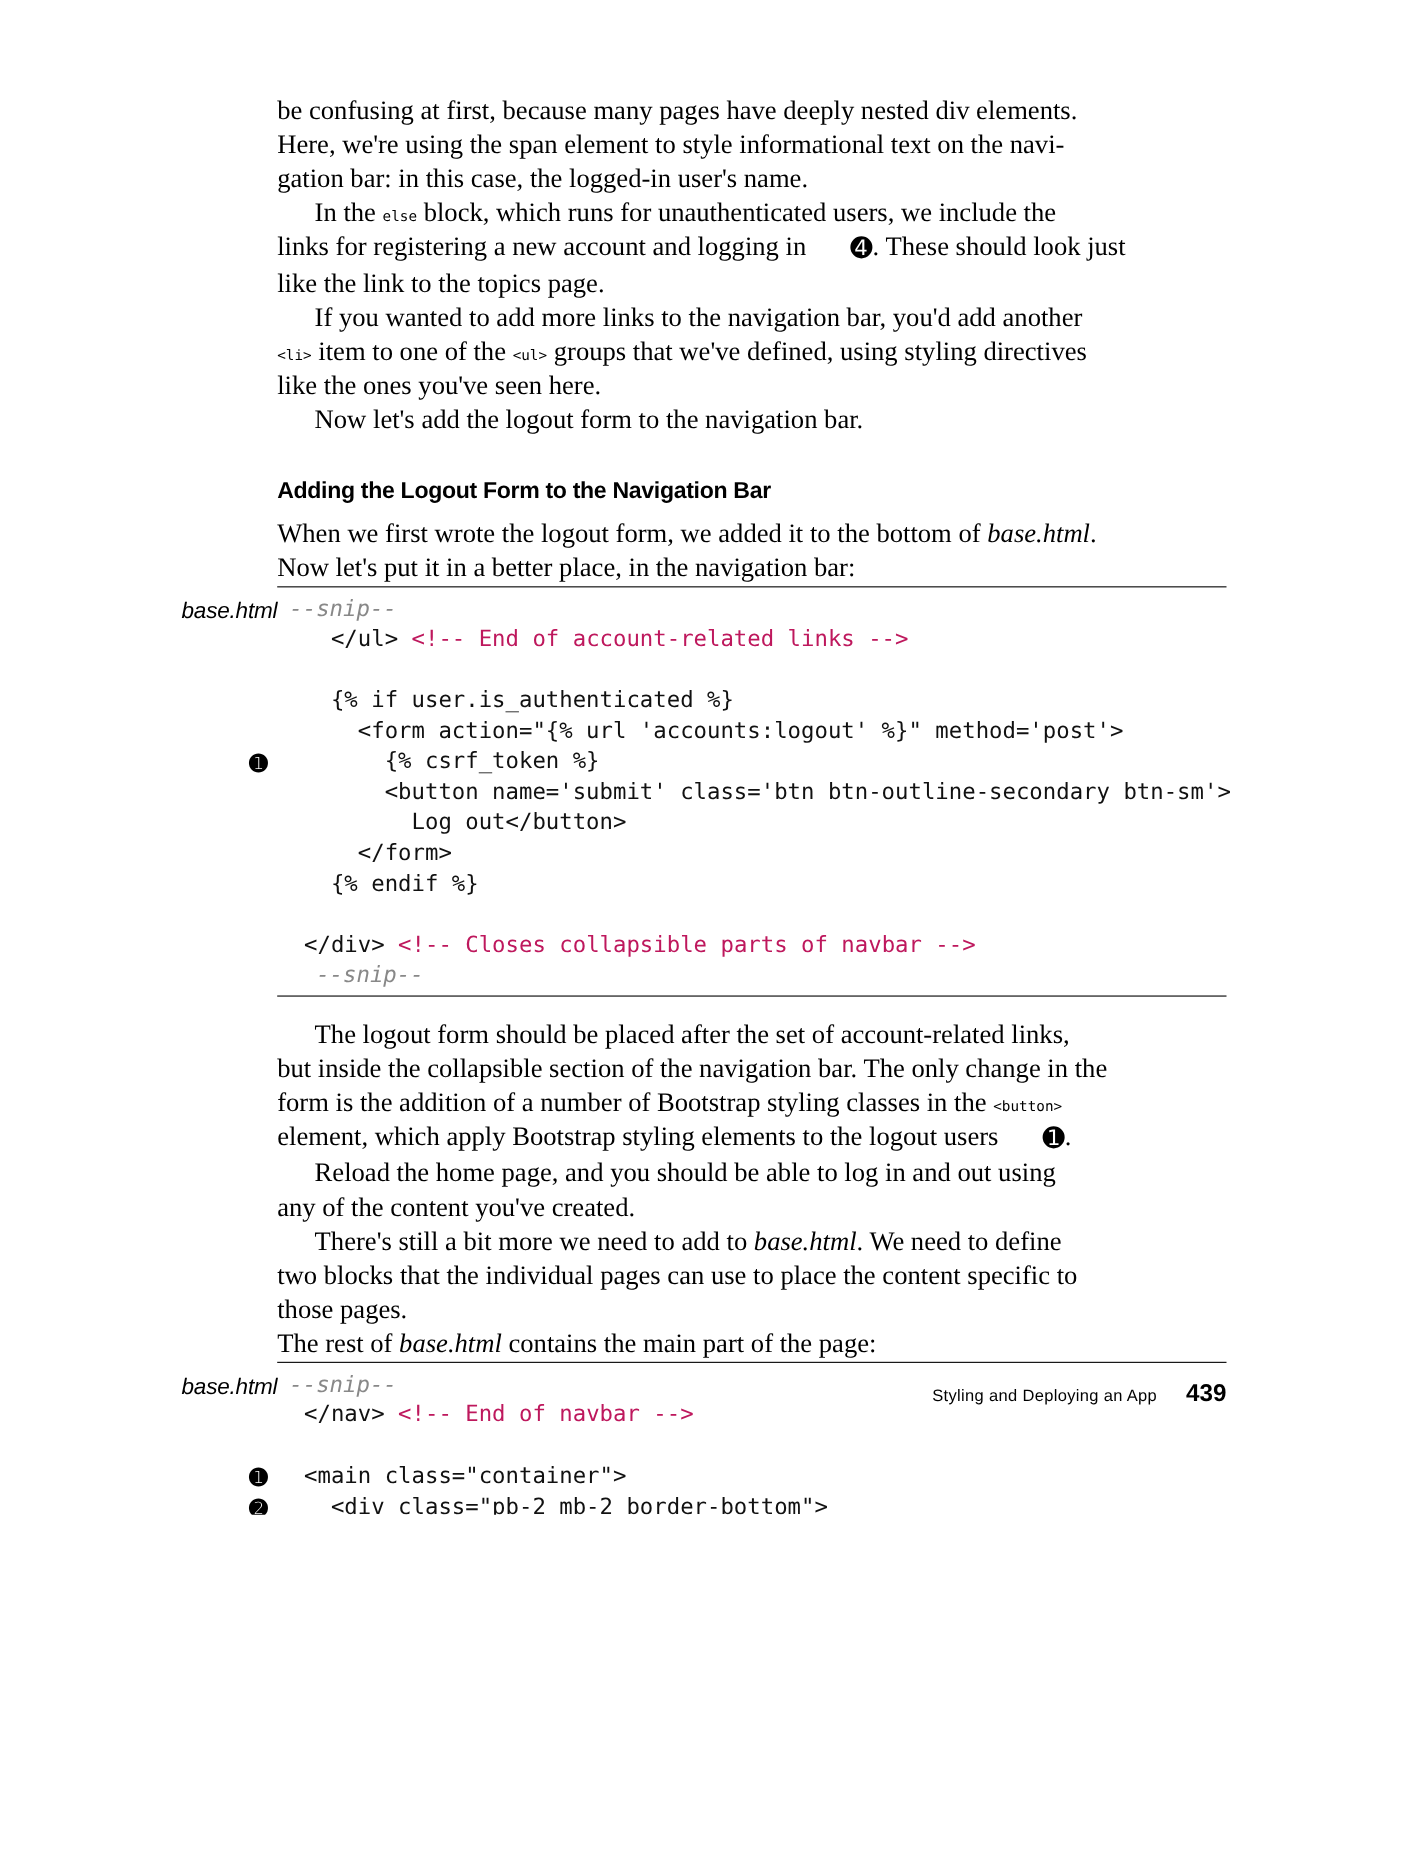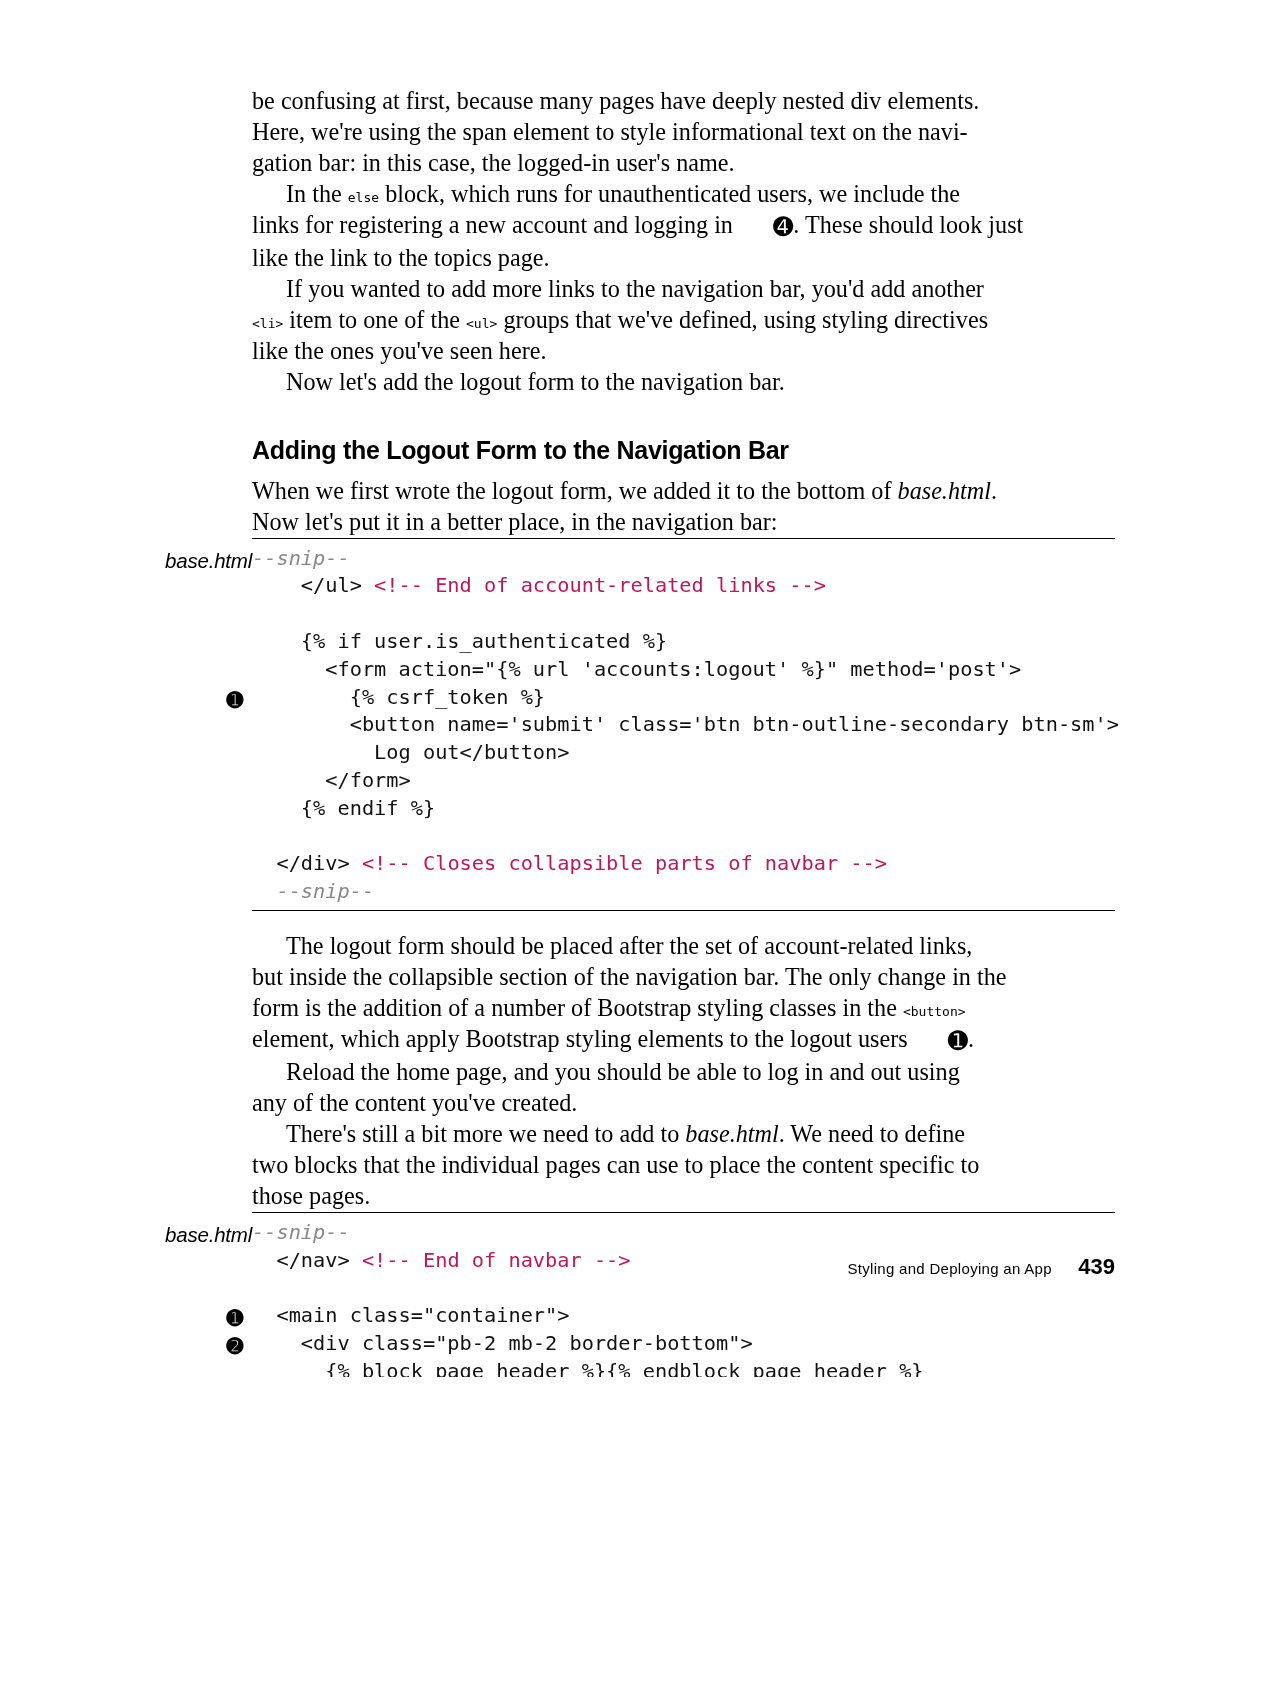--- a/index.html
+++ b/index.html
@@ -23,21 +23,21 @@
   .body-block p {
     margin: 0 0 0 87px;
     text-align: left;
   }
   .body-block p.indent {
     text-indent: 34px;
   }
   .heading {
     font-family: Arial, "Helvetica Neue", Helvetica, sans-serif;
     font-weight: 700;
-    font-size: 25px;
+    font-size: 21px;
     margin: 36px 0 10px 87px;
     letter-spacing: -0.3px;
   }
   .inline-code {
     font-family: "Menlo", "Consolas", "DejaVu Sans Mono", monospace;
     font-size: 13px;
   }
   .sidebar-label {
     position: absolute;
     font-family: Arial, "Helvetica Neue", Helvetica, sans-serif;
@@ -60,20 +60,21 @@
     font-family: "Menlo", "Consolas", "DejaVu Sans Mono", monospace;
     font-size: 20.3px;
     line-height: 1.37;
     white-space: pre;
     margin: 0;
     color: #111;
   }
   .snip {
     font-style: italic;
     color: #888;
+    padding-left: 11px;
   }
   .comment-gray {
     color: #be185d;
   }
   .callout {
     position: absolute;
     font-family: Arial, Helvetica, sans-serif;
     font-size: 20px;
     font-weight: bold;
     width: 40px;
@@ -178,20 +179,25 @@
     </p>
 
     <p class="indent">
       <span>There's still a bit more we need to add to </span><em>base.html</em><span>. We need to define</span><br>
       <span>two blocks that the individual pages can use to place the content specific to</span><br>
       <span>those pages.</span>
     </p>
   </div>
 
 
+  <div class="body-block">
+    <p>
+      <span>The rest of </span><em>base.html</em><span> contains the main part of the page:</span>
+    </p>
+  </div>
 
   <div style="position:relative">
     <span class="sidebar-label" style="left:0; top:10px;">base.html</span>
     <span class="callout" style="left:50px; top:94px;">➊</span>
     <span class="callout" style="left:50px; top:122px;">➋</span>
 
     <div class="listing" style="border-bottom:none">
       <div class="listing-inner">
 <pre class="code"><span class="snip">--snip--</span>
 <span>  &lt;/nav&gt; </span><span class="comment-gray">&lt;!-- End of navbar --&gt;</span>

